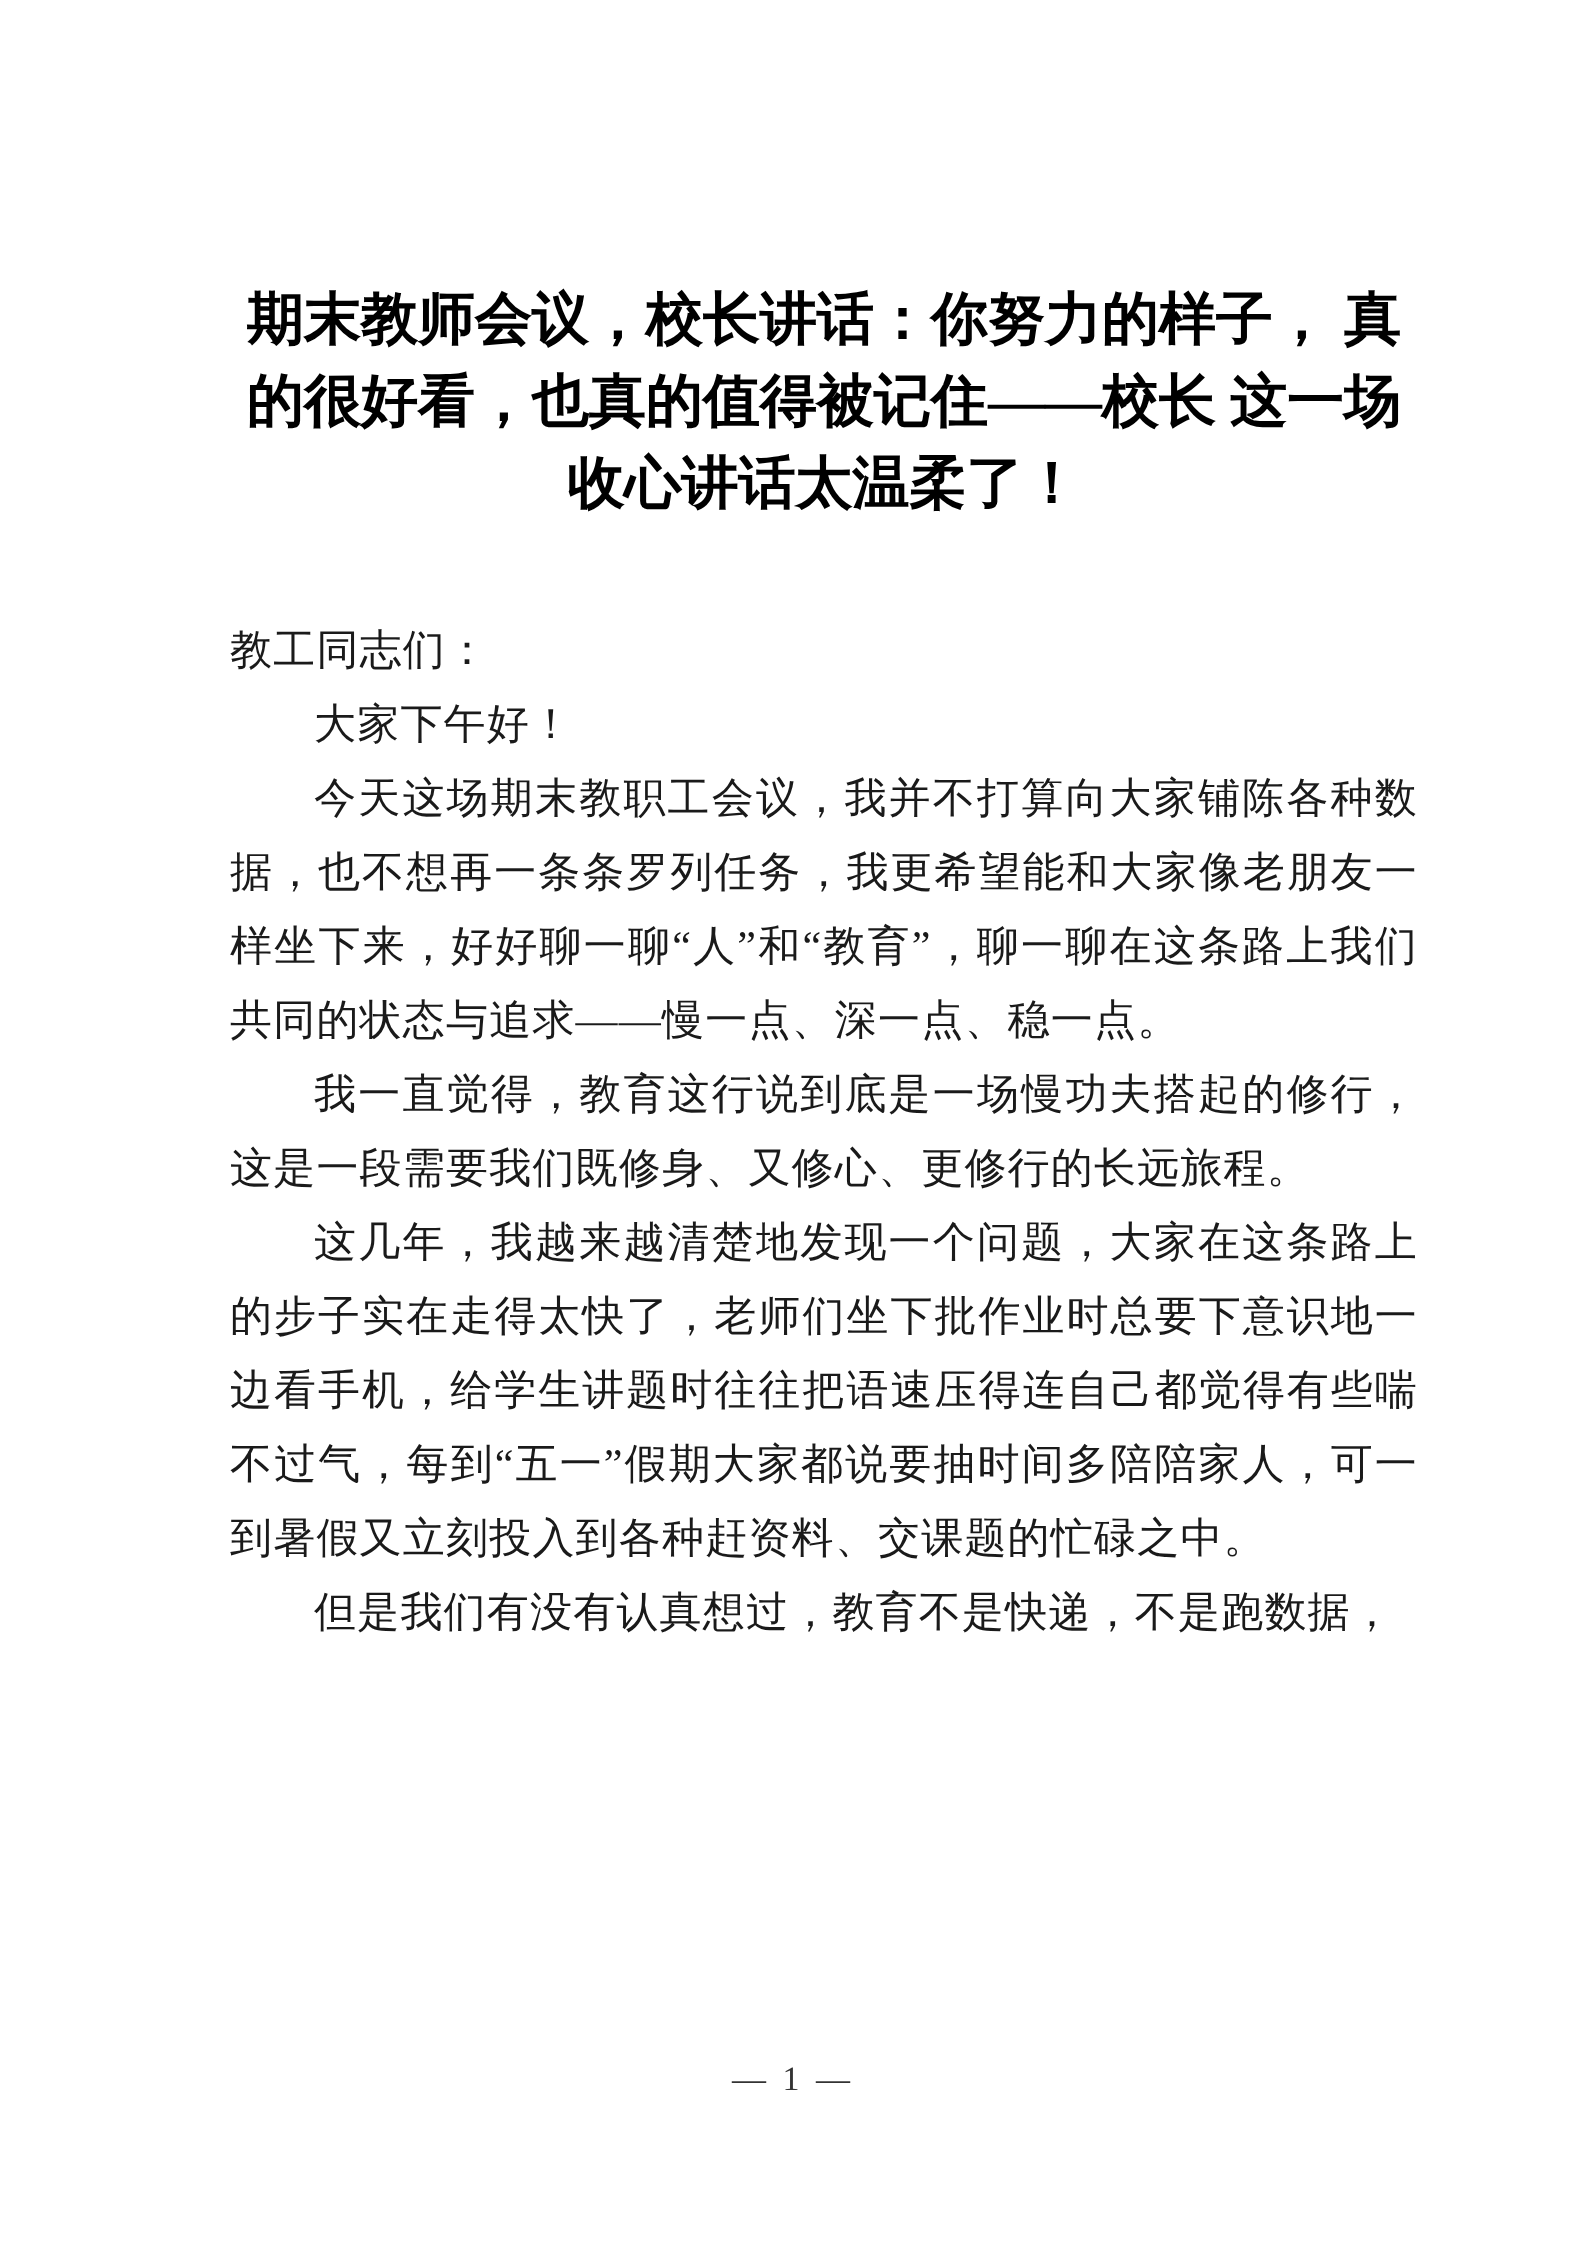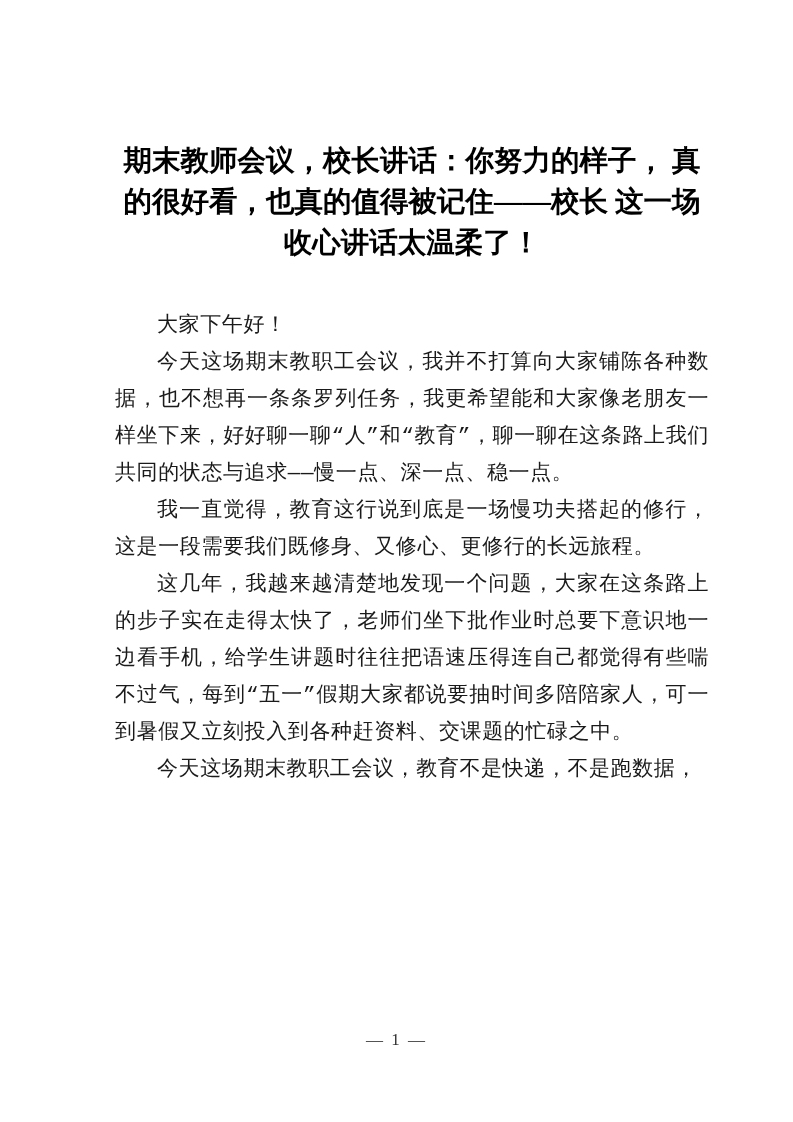--- a/index.html
+++ b/index.html
@@ -50,21 +50,20 @@
     color: #1a1a1a;
     text-align: justify;
     text-justify: inter-ideograph;
     margin: 0;
     padding: 0;
     letter-spacing: 0.6px;
   }
 
   .para.indent {
     text-indent: 2em;
-    font-family: Liberation Mono, monospace;
   }
 
   .para.salutation {
     text-indent: 0;
   }
 
   .para.heading {
     font-weight: bold;
     text-indent: 2em;
     letter-spacing: 0.8px;
@@ -91,32 +90,33 @@
   <div class="content">
 
     <h1 class="doc-title">
       <span>期末教师会议，校长讲话：你努力的样子，</span>
       <span>真的很好看，也真的值得被记住——校长</span>
       <span>这一场收心讲话太温柔了！</span>
     </h1>
 
     <div class="body-block">
 
+      <p class="para salutation">教工同志们：</p>
 
       <p class="para indent">大家下午好！</p>
 
 
       <p class="para indent">今天这场期末教职工会议，我并不打算向大家铺陈各种数据，也不想再一条条罗列任务，我更希望能和大家像老朋友一样坐下来，好好聊一聊“人”和“教育”，聊一聊在这条路上我们共同的状态与追求——慢一点、深一点、稳一点。</p>
 
       <p class="para indent">我一直觉得，教育这行说到底是一场慢功夫搭起的修行，这是一段需要我们既修身、又修心、更修行的长远旅程。</p>
 
 
       <p class="para indent">这几年，我越来越清楚地发现一个问题，大家在这条路上的步子实在走得太快了，老师们坐下批作业时总要下意识地一边看手机，给学生讲题时往往把语速压得连自己都觉得有些喘不过气，每到“五一”假期大家都说要抽时间多陪陪家人，可一到暑假又立刻投入到各种赶资料、交课题的忙碌之中。</p>
 
-      <p class="para indent">今天这场期末教职工会议，教育不是快递，不是跑数据，</p>
+      <p class="para indent">但是我们有没有认真想过，教育不是快递，不是跑数据，</p>
 
     </div>
 
   </div>
 
   <div class="page-footer">— 1 —</div>
 
 </div>
 
 </body></html>

